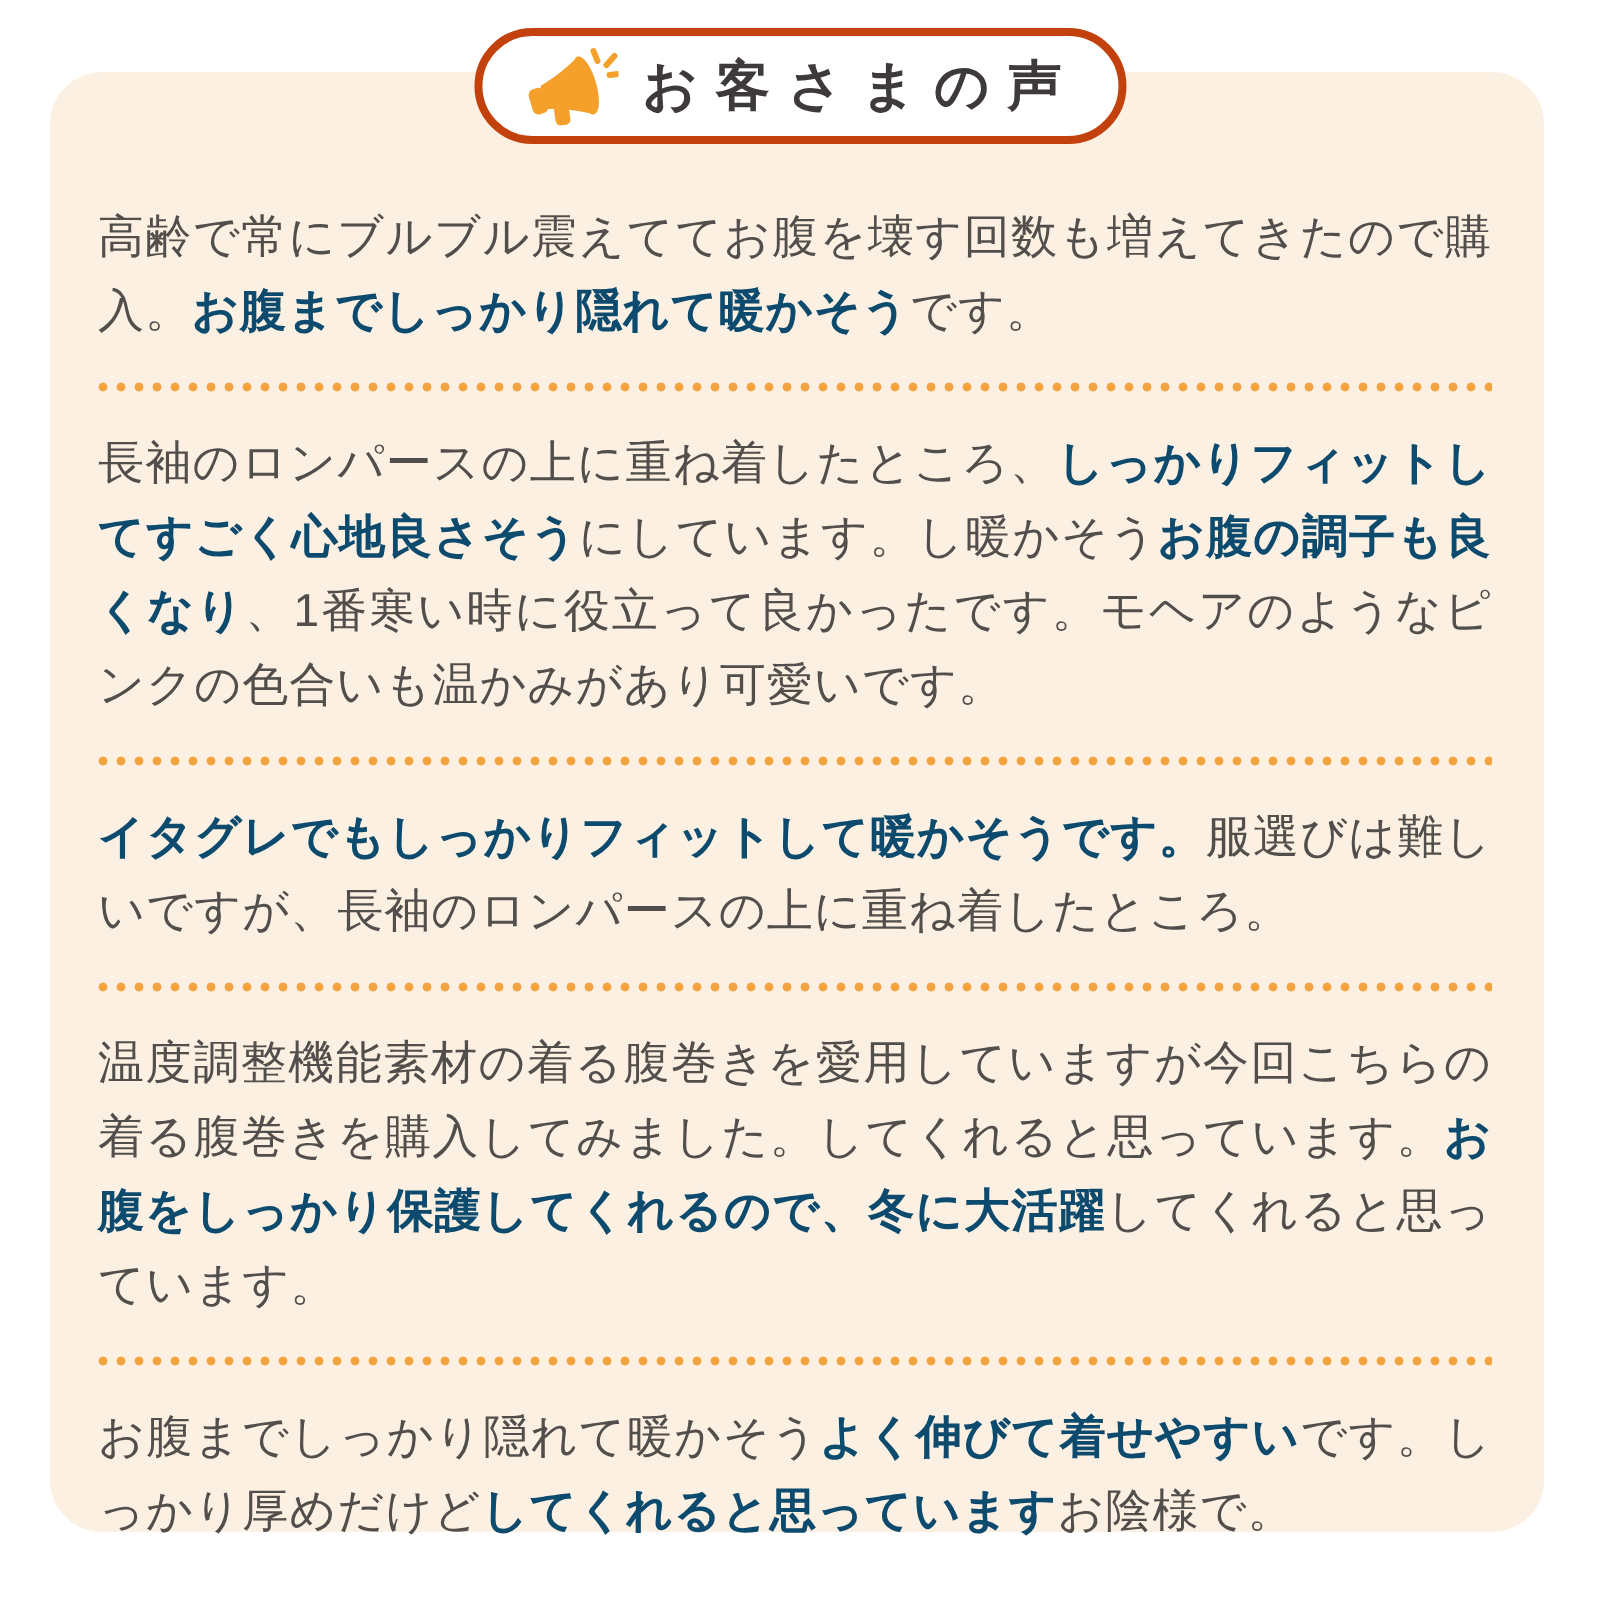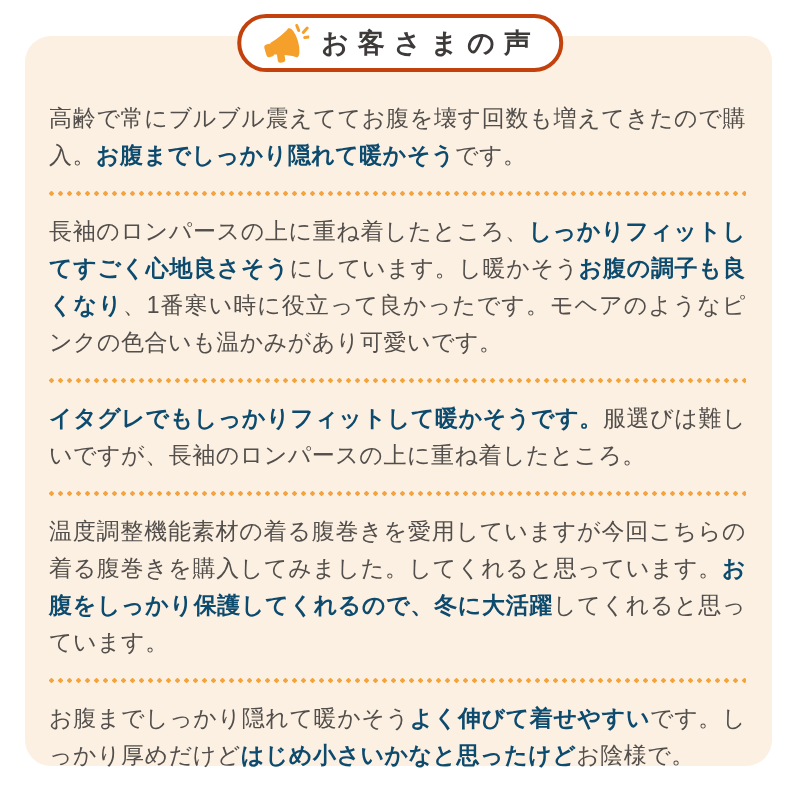--- a/index.html
+++ b/index.html
@@ -111,16 +111,16 @@
 
   <div class="content">
       <p class="review"><span>高齢で常にブルブル震えててお腹を壊す回数も増えてきたので購入。</span><span class="hl">お腹までしっかり隠れて暖かそう</span><span>です。</span></p>
       <div class="divider"></div>
       <p class="review"><span>長袖のロンパースの上に重ね着したところ、</span><span class="hl">しっかりフィットしてすごく心地良さそう</span><span>にしています。し暖かそう</span><span class="hl">お腹の調子も良くなり</span><span>、1番寒い時に役立って良かったです。モヘアのようなピンクの色合いも温かみがあり可愛いです。</span></p>
       <div class="divider"></div>
       <p class="review"><span class="hl">イタグレでもしっかりフィットして暖かそうです。</span><span>服選びは難しいですが、長袖のロンパースの上に重ね着したところ。</span></p>
       <div class="divider"></div>
       <p class="review"><span>温度調整機能素材の着る腹巻きを愛用していますが今回こちらの着る腹巻きを購入してみました。してくれると思っています。</span><span class="hl">お腹をしっかり保護してくれるので、冬に大活躍</span><span>してくれると思っています。</span></p>
       <div class="divider"></div>
-      <p class="review"><span>お腹までしっかり隠れて暖かそう</span><span class="hl">よく伸びて着せやすい</span><span>です。しっかり厚めだけど</span><span class="hl">はじめ小さいかなと思ったけど</span><span>お陰様で。</span></p>
+      <p class="review"><span>お腹までしっかり隠れて暖かそう</span><span class="hl">よく伸びて着せやすい</span><span>です。しっかり厚めだけど</span><span class="hl">してくれると思っています</span><span>お陰様で。</span></p>
     </div>
 
 </div>
 
 </body></html>

